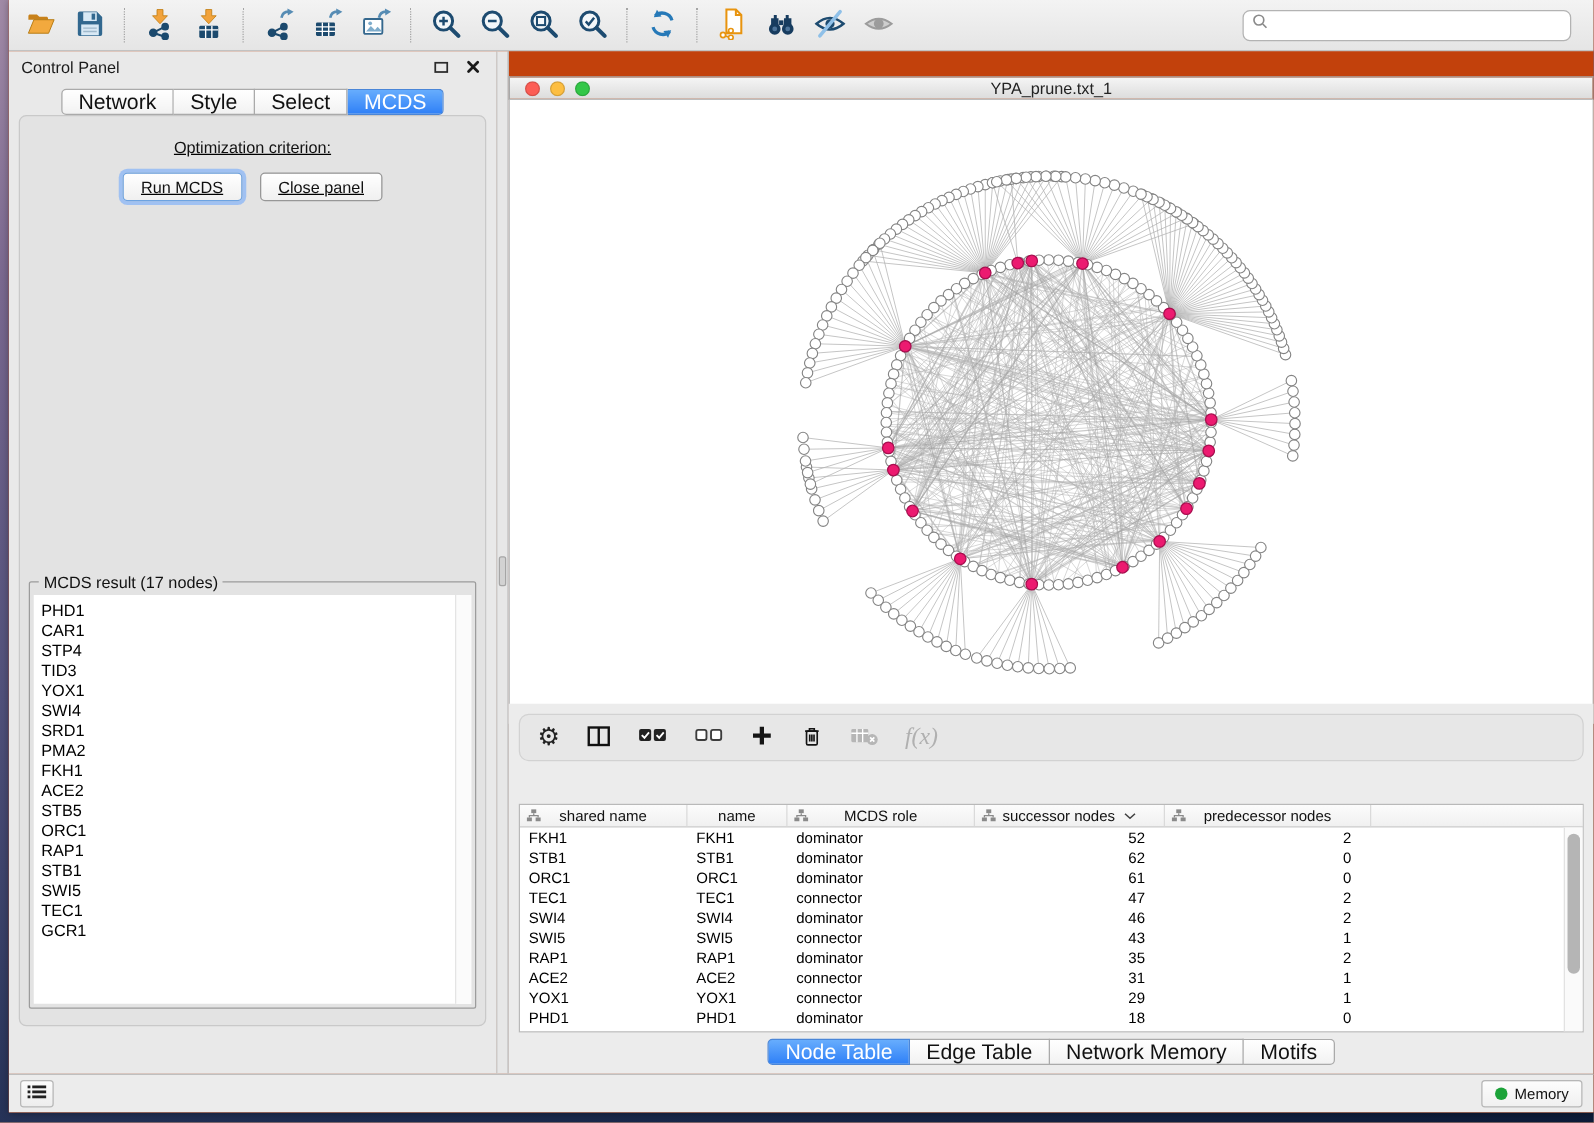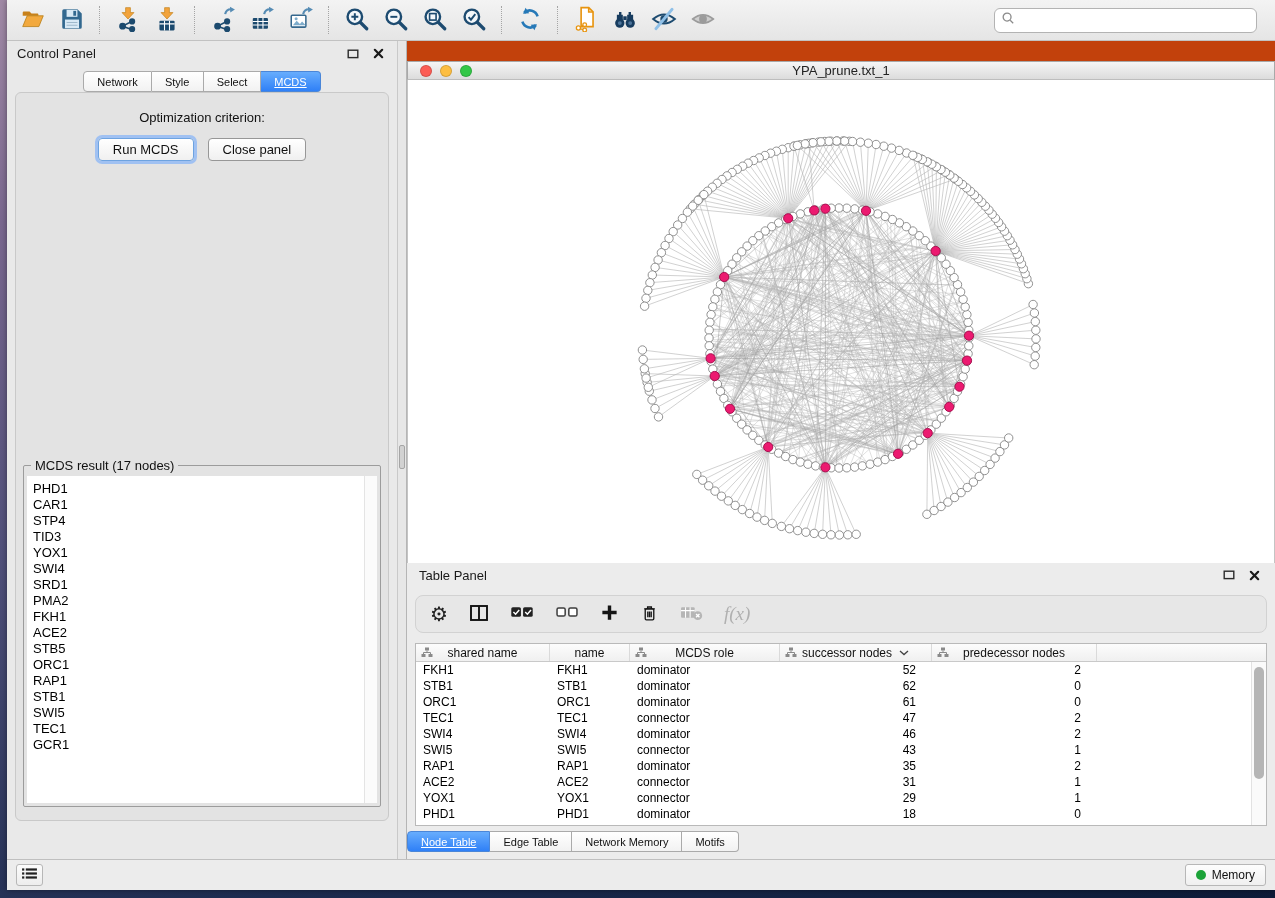--- a/index.html
+++ b/index.html
@@ -22,25 +22,25 @@
 
   .main { position:absolute; top:41px; left:0; right:0; bottom:31px; }
 
   
   .cp { position:absolute; left:0; top:0; width:390px; height:100%; background:#e9e9e9; }
   .panel-head { height:25px; display:flex; align-items:center; padding:0 10px; font-size:13px; color:#1a1a1a; }
   .panel-head .sp { flex:1; }
   .wbtn { width:18px; height:16px; background:none; border:none; display:flex; align-items:center; justify-content:center; margin-left:7px; }
   .cp-tabs { display:flex; justify-content:center; margin-top:5px; position:relative; z-index:2; }
   .seg { display:flex; }
-  .sbtn { min-width:52px; padding:0 13px; height:21px; font-size:11px; background:linear-gradient(#ffffff,#f2f2f2); border:1px solid #aaaaaa; border-left-width:0; color:#111; display:flex; align-items:center; justify-content:center; font-family:inherit; cursor:default; }
+  .sbtn { min-width:52px; padding:0 13px; height:21px; font-size:17px; background:linear-gradient(#ffffff,#f2f2f2); border:1px solid #aaaaaa; border-left-width:0; color:#111; display:flex; align-items:center; justify-content:center; font-family:inherit; cursor:default; }
   .sbtn:first-child { border-left-width:1px; border-radius:4px 0 0 4px; }
   .sbtn:last-child  { border-radius:0 4px 4px 0; }
-  .sbtn.active { background:linear-gradient(#67adfd,#2f80f7); color:#fff; border-color:#4a86d8;text-decoration:underline; }
-  .cp-body { position:absolute; left:8px; right:8px; top:51px; bottom:38px; background:#e3e3e3; border:1px solid #c9c9c9; border-radius:6px; }
+  .sbtn.active { background:linear-gradient(#67adfd,#2f80f7); color:#fff; border-color:#4a86d8; }
+  .cp-body { position:absolute; left:8px; right:8px; top:51px; bottom:38px; background:#e3e3e3; border:1px solid #c9c9c9; border-radius:6px;text-decoration:underline; }
   .opt-label { text-align:center; padding-top:17px; font-size:13px; color:#111; }
   .selectbox { width:312px; height:23px; margin:10px auto 0; background:#fff; border:1px solid #a8a8a8; border-radius:4px; position:relative; display:flex; align-items:center; font-size:13px; color:#111; padding-left:9px; }
   .selectbox .stepper { position:absolute; right:1px; top:1px; bottom:1px; width:17px; background:linear-gradient(#76b2fa,#3a7ff7); border-radius:0 3px 3px 0; display:flex; flex-direction:column; align-items:center; justify-content:center; }
   .btn-row { display:flex; justify-content:center; gap:14px; margin-top:13px; }
   .pbtn { height:23px; padding:0 14px; font-size:13px; color:#111; background:linear-gradient(#ffffff,#f0f0f0); border:1px solid #979797; border-radius:4px; font-family:inherit; }
   .pbtn.focused { box-shadow:0 0 0 3px rgba(105,165,255,.55); border-color:#6ea3e0; }
   .fieldset { position:absolute; left:7px; right:7px; top:372px; bottom:13px; border:1px solid #9c9c9c; border-radius:2px; background:#e3e3e3; }
   .fieldset .legend { position:absolute; top:-8px; left:7px; background:#e3e3e3; padding:0 4px; font-size:13px; color:#111; }
   .mcds-list { position:absolute; left:3px; right:3px; top:10px; bottom:3px; background:#fff; list-style:none; padding:5px 0 0 6px; font-size:13px; overflow:hidden; }
   .mcds-list li { line-height:16px; color:#000; }
@@ -74,21 +74,21 @@
   .th { position:relative; display:flex; align-items:center; justify-content:center; gap:4px; border-right:1px solid #dadada; }
   .th .tree { position:absolute; left:5px; top:3px; }
   .th .chev { margin-left:3px; display:flex; }
   .tbody { position:absolute; top:18px; left:0; right:15px; bottom:0; overflow:hidden; }
   .tr { display:flex; height:16px; align-items:center; font-size:12px; color:#000; }
   .td { overflow:hidden; white-space:nowrap; }
   .td.l { padding-left:7px; text-align:left; }
   .td.r { padding-right:16px; text-align:right; }
   .t-scroll { position:absolute; right:0; top:18px; bottom:0; width:15px; background:#fafafa; border-left:1px solid #e2e2e2; }
   .t-thumb { position:absolute; left:2px; right:2px; top:5px; height:112px; background:#b5b5b5; border-radius:6px; }
-  .tp-tabs { position:absolute; bottom:7px; left:0; right:0; display:flex; justify-content:flex-start; }
+  .tp-tabs { position:absolute; bottom:7px; left:0; right:0; display:flex; justify-content:center; }
 
   
   .statusbar { position:absolute; bottom:0; left:0; right:0; height:31px; background:#ececec; border-top:1px solid #bfbfbf; display:flex; align-items:center; padding:0 9px; }
   .list-btn { width:27px; height:22px; background:linear-gradient(#fcfcfc,#ededed); border:1px solid #b7b7b7; border-radius:3px; display:flex; align-items:center; justify-content:center; }
   .sspacer { flex:1; }
   .memory-btn { height:22px; display:flex; align-items:center; gap:6px; padding:0 10px; background:linear-gradient(#fdfdfd,#f0f0f0); border:1px solid #b7b7b7; border-radius:3px; font-size:12px; color:#111; font-family:inherit;text-align:right; }
   .memory-dot { width:10px; height:10px; border-radius:50%; background:#1ca339; }
 </style>
 </head>
 <body>
@@ -1161,34 +1161,20 @@
               <circle cx="360.2" cy="367.0" r="4.6" fill="#ec1a70" stroke="#a90e4f" stroke-width="1"></circle>
               <circle cx="322.0" cy="328.8" r="4.6" fill="#ec1a70" stroke="#a90e4f" stroke-width="1"></circle>
               <circle cx="306.7" cy="296.0" r="4.6" fill="#ec1a70" stroke="#a90e4f" stroke-width="1"></circle>
               <circle cx="302.6" cy="278.3" r="4.6" fill="#ec1a70" stroke="#a90e4f" stroke-width="1"></circle>
             </svg>
         </div>
         <div class="h-handle"></div>
       </div>
 
       <div class="tp">
-        <div class="tp-head">
-          <span>Table Panel</span>
-          <span class="sp"></span>
-          <button class="wbtn">
-              <svg viewBox="0 0 12 10" width="12" height="10">
-                <rect x="1.2" y="1.2" width="9.6" height="7.4" fill="none" stroke="#2b2b2b" stroke-width="1.4"></rect>
-              </svg>
-            </button>
-          <button class="wbtn">
-              <svg viewBox="0 0 12 12" width="11" height="11">
-                <path d="M2 2l8 8M10 2l-8 8" stroke="#1a1a1a" stroke-width="2.4" stroke-linecap="round"></path>
-              </svg>
-            </button>
-        </div>
         <div class="tp-toolbar" id="tp-toolbar">
             <button class="ttbtn">
               <span class="glyph">⚙</span>
             </button>
             <button class="ttbtn">
               <span><svg viewBox="0 0 20 20" width="20" height="20">
                   <rect x="2" y="3" width="16" height="14" fill="none" stroke="#111" stroke-width="1.9"></rect>
                   <path d="M10 3v14" stroke="#111" stroke-width="1.9"></path>
                 </svg></span>
             </button>

